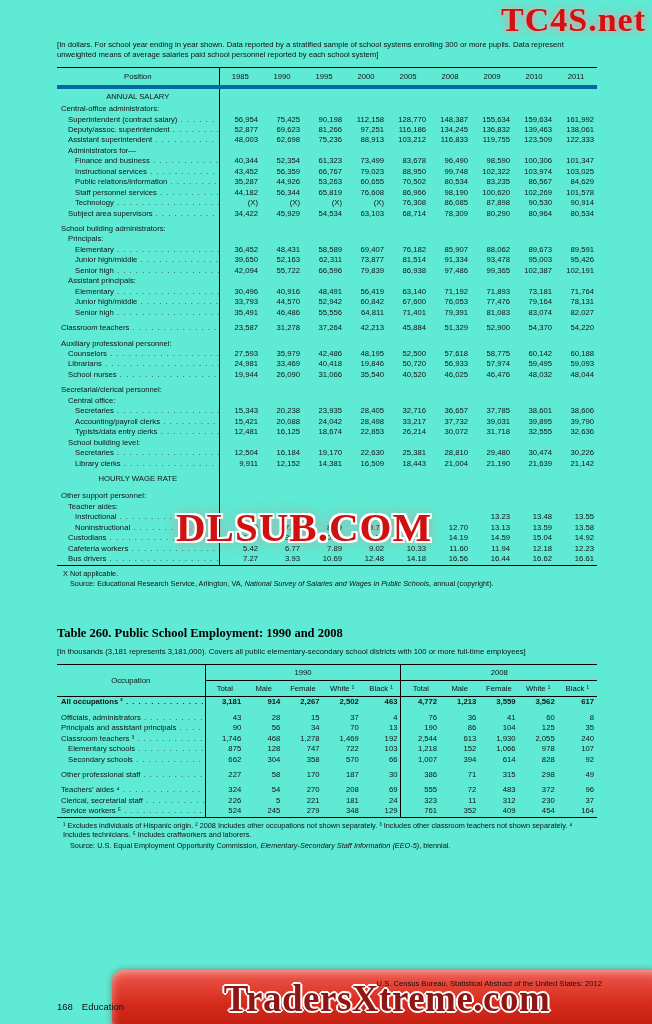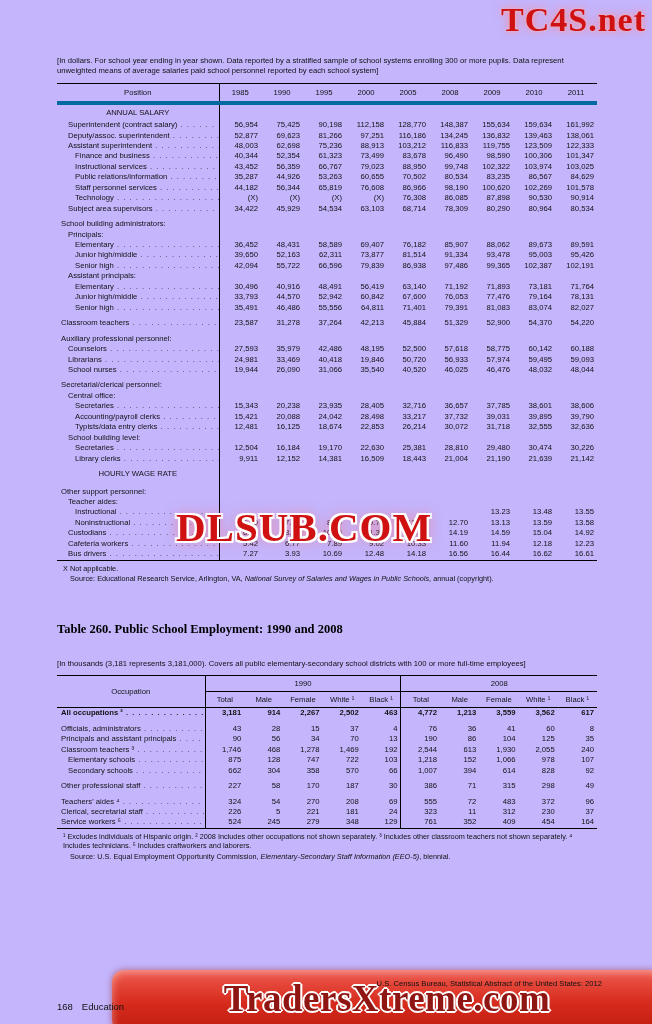--- a/index.html
+++ b/index.html
@@ -1,23 +1,23 @@
 <!DOCTYPE html>
 <html><head>
 <meta charset="utf-8">
 <style>
   *{margin:0;padding:0;box-sizing:border-box;}
   html,body{background:#ffffff;}
-  .page{position:relative;width:652px;height:1024px;background:#c4b5fd;overflow:hidden;
+  .page{position:relative;width:652px;height:1024px;background:#5eead4;overflow:hidden;
         font-family:"Liberation Sans",sans-serif;color:#161616;}
   .content{position:relative;padding:34px 55px 0 57px;}
 
   
   .title{font-family:"Liberation Serif",serif;font-size:12.5px;line-height:15px;font-weight:bold;color:#000;}
-  .note{font-size:7.7px;line-height:9.8px;margin-top:22px;color:#111;}
+  .note{font-size:7.7px;line-height:9.8px;margin-top:6px;color:#111;}
 
   
   table{width:100%;table-layout:fixed;border-collapse:collapse;font-size:7.7px;color:#131313;}
   .t259,.t260{margin-top:7px;border-top:1px solid #000;border-bottom:1px solid #000;}
   thead th{font-weight:normal;font-size:7.7px;}
   tbody td{line-height:10.45px;vertical-align:bottom;}
   tr.gap td{padding-top:5px;}
   tr.bold td{font-weight:bold;}
   .num{text-align:right;padding-right:3px;overflow:hidden;white-space:nowrap;}
   td.pos{border-right:1px solid #000;overflow:hidden;white-space:nowrap;}
@@ -109,20 +109,32 @@
               <td class="num"></td>
               <td class="num"></td>
               <td class="num"></td>
               <td class="num"></td>
               <td class="num"></td>
               <td class="num"></td>
               <td class="num"></td>
               <td class="num"></td>
             </tr>
             <tr>
+              <td class="pos ind0"><span class="txt">Central-office administrators:</span></td>
+              <td class="num"></td>
+              <td class="num"></td>
+              <td class="num"></td>
+              <td class="num"></td>
+              <td class="num"></td>
+              <td class="num"></td>
+              <td class="num"></td>
+              <td class="num"></td>
+              <td class="num"></td>
+            </tr>
+            <tr>
               <td class="pos ind1"><span class="txt">Superintendent (contract salary)</span><span class="leader"> . . . . . . . . . . . . . . . . . . . . . . . . . . . . . . . . . . . . . . . . . . . . . . . . . . . . . . . . . . . . . . . . . . . . . . . . . . . . . . . . </span></td>
               <td class="num">56,954</td>
               <td class="num">75,425</td>
               <td class="num">90,198</td>
               <td class="num">112,158</td>
               <td class="num">128,770</td>
               <td class="num">148,387</td>
               <td class="num">155,634</td>
               <td class="num">159,634</td>
               <td class="num">161,992</td>
@@ -143,20 +155,32 @@
               <td class="pos ind1"><span class="txt">Assistant superintendent</span><span class="leader"> . . . . . . . . . . . . . . . . . . . . . . . . . . . . . . . . . . . . . . . . . . . . . . . . . . . . . . . . . . . . . . . . . . . . . . . . . . . . . . . . </span></td>
               <td class="num">48,003</td>
               <td class="num">62,698</td>
               <td class="num">75,236</td>
               <td class="num">88,913</td>
               <td class="num">103,212</td>
               <td class="num">116,833</td>
               <td class="num">119,755</td>
               <td class="num">123,509</td>
               <td class="num">122,333</td>
+            </tr>
+            <tr>
+              <td class="pos ind1"><span class="txt">Administrators for—</span></td>
+              <td class="num"></td>
+              <td class="num"></td>
+              <td class="num"></td>
+              <td class="num"></td>
+              <td class="num"></td>
+              <td class="num"></td>
+              <td class="num"></td>
+              <td class="num"></td>
+              <td class="num"></td>
             </tr>
             <tr>
               <td class="pos ind2"><span class="txt">Finance and business</span><span class="leader"> . . . . . . . . . . . . . . . . . . . . . . . . . . . . . . . . . . . . . . . . . . . . . . . . . . . . . . . . . . . . . . . . . . . . . . . . . . . . . . . . </span></td>
               <td class="num">40,344</td>
               <td class="num">52,354</td>
               <td class="num">61,323</td>
               <td class="num">73,499</td>
               <td class="num">83,678</td>
               <td class="num">96,490</td>
               <td class="num">98,590</td>

